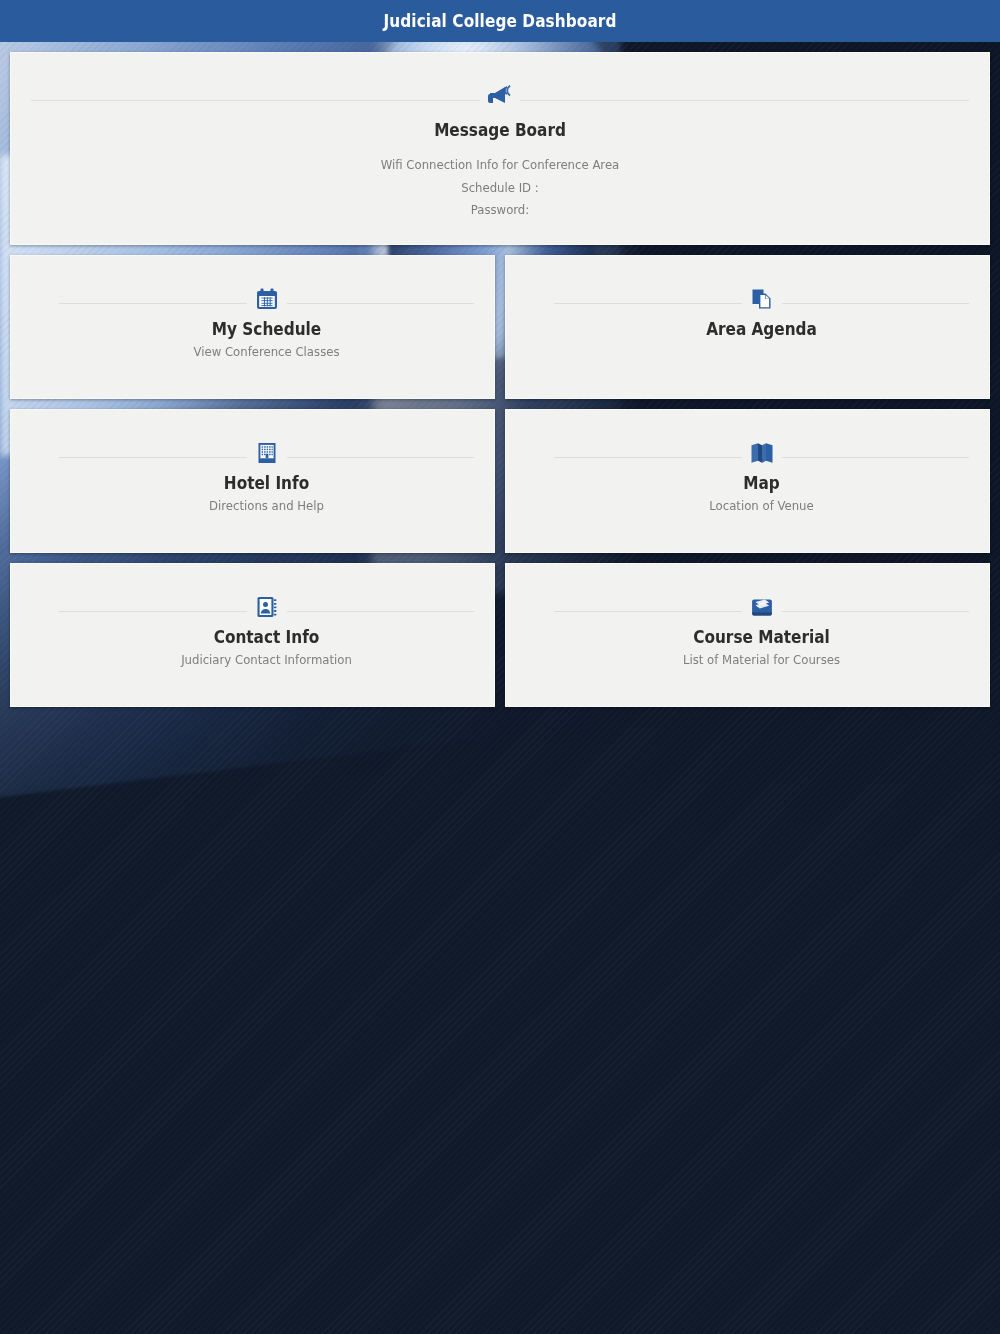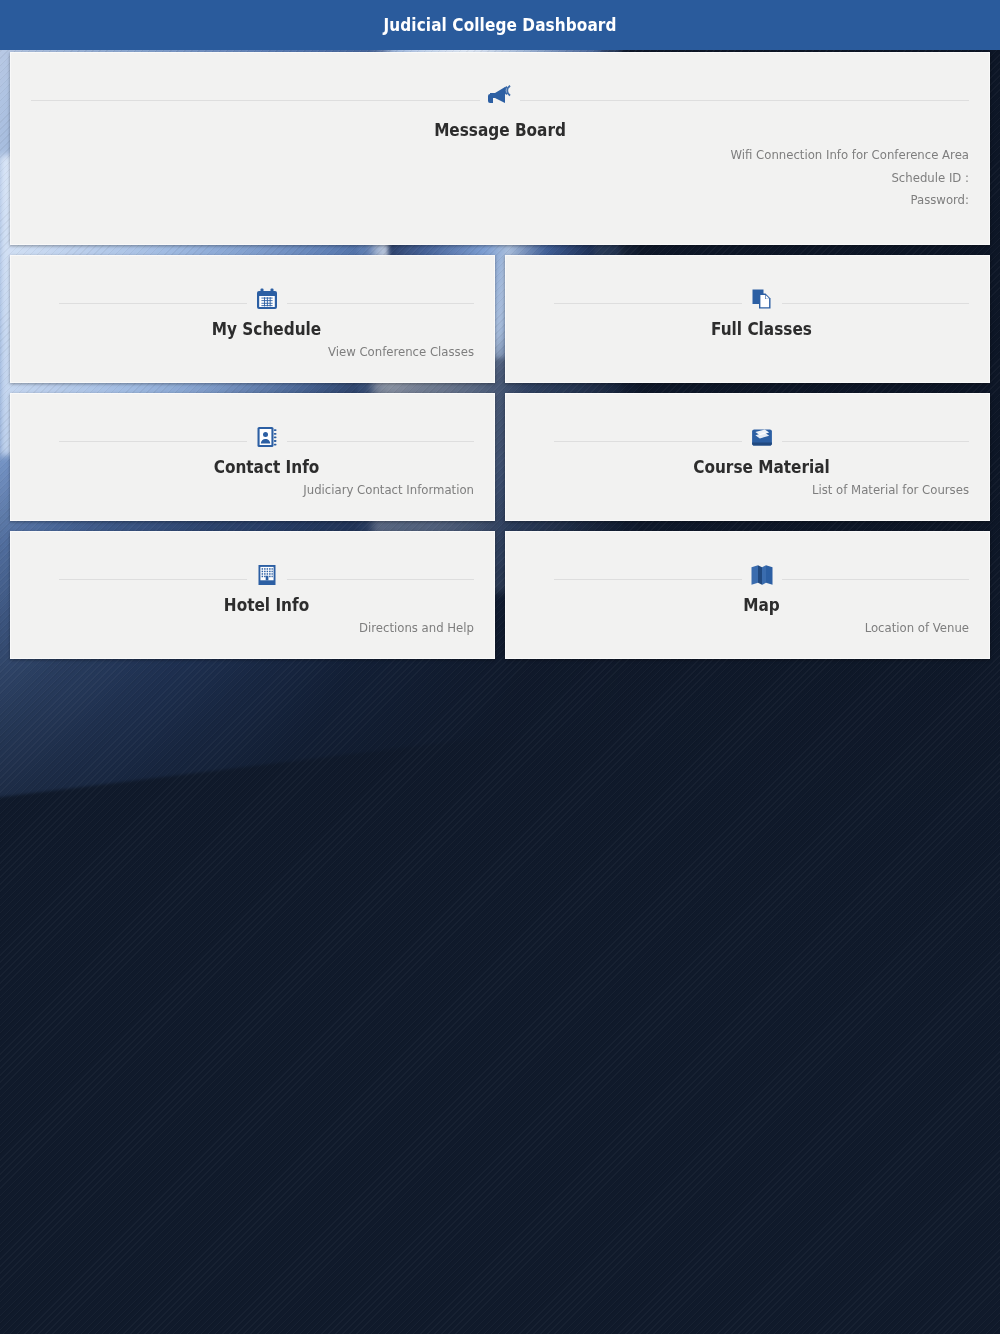--- a/index.html
+++ b/index.html
@@ -183,21 +183,21 @@
       rgba(0,0,0,0.045) 2px,
       rgba(0,0,0,0) 2px,
       rgba(0,0,0,0) 5px);
     pointer-events: none;
   }
 
   
   #app-header {
     position: absolute;
     left: 0; top: 0;
-    width: 1000px; height: 50px;
+    width: 1000px; height: 42px;
     background: #2a5b9c;
     z-index: 20;
     display: flex;
     align-items: center;
     justify-content: center;
   }
   #app-header .title {
     color: #ffffff;
     font-size: 17px;
     font-weight: 700;
@@ -219,21 +219,21 @@
   }
   .tile {
     background: #f2f2f1;
     border: 1px solid rgba(255,255,255,0.55);
     box-shadow: 0 1px 3px rgba(0,0,0,0.35);
     position: relative;
     padding: 26px 20px 22px 20px;
     text-align: center;
   }
   .tile.full { flex: 0 0 980px; height: 193px; }
-  .tile.half { flex: 1 1 0; height: 128px; padding-left: 48px; }
+  .tile.half { flex: 1 1 0; height: 144px; padding-left: 48px; }
 
   .tile-divider-wrap {
     position: relative;
     height: 30px;
     margin-bottom: 6px;
   }
   .tile-divider-wrap .rule {
     position: absolute;
     left: 0; right: 0; top: 21px;
     height: 1px;
@@ -257,24 +257,23 @@
     font-size: 17px;
     font-weight: 700;
     color: #2d2d2d;
     line-height: 1.35;
   }
   .tile-sub {
     font-size: 13px;
     color: #7e7e7e;
     line-height: 1.75;
     font-weight: 400;
-    text-align: right;
   }
   .tile.full .tile-divider-wrap { margin-bottom: 10px; }
-  .tile.full .tile-title { margin-bottom: 2px; }
+  .tile.full .tile-title { margin-bottom: 12px; }
 </style>
 </head>
 <body>
 
 <div id="bg-photo">
   <div class="layer-desk"></div>
   <div class="layer-block-face"></div>
   <div class="layer-pane"></div>
   <div class="layer-flare"></div>
   <div class="layer-gavel-head"></div>
@@ -345,62 +344,21 @@
         <div class="rule"></div>
         <span class="tile-icon">
           <svg width="22" height="22" viewBox="0 0 22 22" aria-hidden="true">
             <path d="M1.5 1.5h11v4.5h-3.5v10H1.5z" fill="#2c5fa3"></path>
             <path d="M8 5.5h6.5L19.5 10.5v10H8z" fill="#2c5fa3"></path>
             <path d="M9.4 6.9h4.6v4.2h4.1v8.1H9.4z" fill="#ffffff"></path>
             <path d="M14.6 6.9l3.9 3.9h-3.9z" fill="#ffffff"></path>
           </svg>
         </span>
       </div>
-      <div class="tile-title">Full Classes</div>
-    </div>
-  </div>
-
-  <div class="tile-row">
-    <div class="tile half">
-      <div class="tile-divider-wrap">
-        <div class="rule"></div>
-        <span class="tile-icon">
-          <svg width="22" height="22" viewBox="0 0 22 22" aria-hidden="true">
-            <rect x="1.5" y="1" width="16" height="20" rx="1.6" fill="#2c5fa3"></rect>
-            <rect x="3.6" y="3" width="11.8" height="16" fill="#ffffff"></rect>
-            <circle cx="9.5" cy="8.6" r="2.5" fill="#2c5fa3"></circle>
-            <path d="M4.8 17.6c0-2.6 2.1-4.5 4.7-4.5s4.7 1.9 4.7 4.5z" fill="#2c5fa3"></path>
-            <g fill="#2c5fa3">
-              <rect x="17.8" y="3.3" width="2.7" height="1.8" rx="0.8"></rect>
-              <rect x="17.8" y="6.9" width="2.7" height="1.8" rx="0.8"></rect>
-              <rect x="17.8" y="10.5" width="2.7" height="1.8" rx="0.8"></rect>
-              <rect x="17.8" y="14.1" width="2.7" height="1.8" rx="0.8"></rect>
-              <rect x="17.8" y="17.7" width="2.7" height="1.8" rx="0.8"></rect>
-            </g>
-          </svg>
-        </span>
-      </div>
-      <div class="tile-title">Contact Info</div>
-      <div class="tile-sub">Judiciary Contact Information</div>
-    </div>
-
-    <div class="tile half">
-      <div class="tile-divider-wrap">
-        <div class="rule"></div>
-        <span class="tile-icon">
-          <svg width="24" height="20" viewBox="0 0 24 20" aria-hidden="true">
-            <path d="M4.2 2.4h15.6c1.2 0 2.1.9 2.1 2.1v12c0 1.2-.9 2.1-2.1 2.1H4.2c-1.2 0-2.1-.9-2.1-2.1v-12c0-1.2.9-2.1 2.1-2.1z" fill="#2c5fa3"></path>
-            <path d="M5.4 5.1l9.4-2.7 4.4 3.2-9.4 2.7z" fill="#ffffff" opacity="0.92"></path>
-            <path d="M5.4 8.3l9.4-2.7 4.4 3.2-9.4 2.7z" fill="#ffffff" opacity="0.88"></path>
-            <path d="M2.1 15.4h19.8v1.1c0 1.2-.9 2.1-2.1 2.1H4.2c-1.2 0-2.1-.9-2.1-2.1z" fill="#21497f"></path>
-          </svg>
-        </span>
-      </div>
-      <div class="tile-title">Course Material</div>
-      <div class="tile-sub">List of Material for Courses</div>
+      <div class="tile-title">Area Agenda</div>
     </div>
   </div>
 
   <div class="tile-row">
     <div class="tile half">
       <div class="tile-divider-wrap">
         <div class="rule"></div>
         <span class="tile-icon">
           <svg width="20" height="22" viewBox="0 0 20 22" aria-hidden="true">
             <rect x="1.5" y="1" width="17" height="20" fill="#2c5fa3"></rect>
@@ -444,13 +402,54 @@
             <path d="M12 3.3l4-2.1v17.6l-4 2.1z" fill="#3a6cae"></path>
             <path d="M16 1.2l6.5 2v17.6L16 18.8z" fill="#2c5fa3"></path>
           </svg>
         </span>
       </div>
       <div class="tile-title">Map</div>
       <div class="tile-sub">Location of Venue</div>
     </div>
   </div>
 
+  <div class="tile-row">
+    <div class="tile half">
+      <div class="tile-divider-wrap">
+        <div class="rule"></div>
+        <span class="tile-icon">
+          <svg width="22" height="22" viewBox="0 0 22 22" aria-hidden="true">
+            <rect x="1.5" y="1" width="16" height="20" rx="1.6" fill="#2c5fa3"></rect>
+            <rect x="3.6" y="3" width="11.8" height="16" fill="#ffffff"></rect>
+            <circle cx="9.5" cy="8.6" r="2.5" fill="#2c5fa3"></circle>
+            <path d="M4.8 17.6c0-2.6 2.1-4.5 4.7-4.5s4.7 1.9 4.7 4.5z" fill="#2c5fa3"></path>
+            <g fill="#2c5fa3">
+              <rect x="17.8" y="3.3" width="2.7" height="1.8" rx="0.8"></rect>
+              <rect x="17.8" y="6.9" width="2.7" height="1.8" rx="0.8"></rect>
+              <rect x="17.8" y="10.5" width="2.7" height="1.8" rx="0.8"></rect>
+              <rect x="17.8" y="14.1" width="2.7" height="1.8" rx="0.8"></rect>
+              <rect x="17.8" y="17.7" width="2.7" height="1.8" rx="0.8"></rect>
+            </g>
+          </svg>
+        </span>
+      </div>
+      <div class="tile-title">Contact Info</div>
+      <div class="tile-sub">Judiciary Contact Information</div>
+    </div>
+
+    <div class="tile half">
+      <div class="tile-divider-wrap">
+        <div class="rule"></div>
+        <span class="tile-icon">
+          <svg width="24" height="20" viewBox="0 0 24 20" aria-hidden="true">
+            <path d="M4.2 2.4h15.6c1.2 0 2.1.9 2.1 2.1v12c0 1.2-.9 2.1-2.1 2.1H4.2c-1.2 0-2.1-.9-2.1-2.1v-12c0-1.2.9-2.1 2.1-2.1z" fill="#2c5fa3"></path>
+            <path d="M5.4 5.1l9.4-2.7 4.4 3.2-9.4 2.7z" fill="#ffffff" opacity="0.92"></path>
+            <path d="M5.4 8.3l9.4-2.7 4.4 3.2-9.4 2.7z" fill="#ffffff" opacity="0.88"></path>
+            <path d="M2.1 15.4h19.8v1.1c0 1.2-.9 2.1-2.1 2.1H4.2c-1.2 0-2.1-.9-2.1-2.1z" fill="#21497f"></path>
+          </svg>
+        </span>
+      </div>
+      <div class="tile-title">Course Material</div>
+      <div class="tile-sub">List of Material for Courses</div>
+    </div>
+  </div>
+
 </div>
 
 </body></html>

